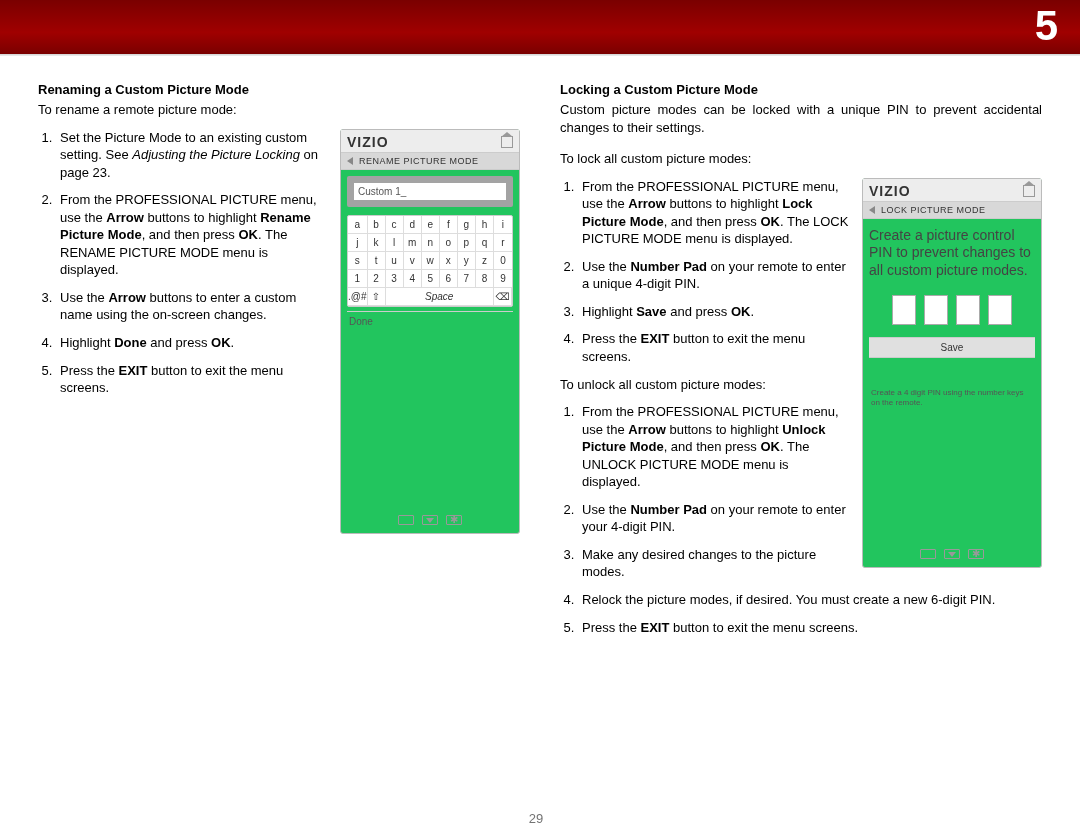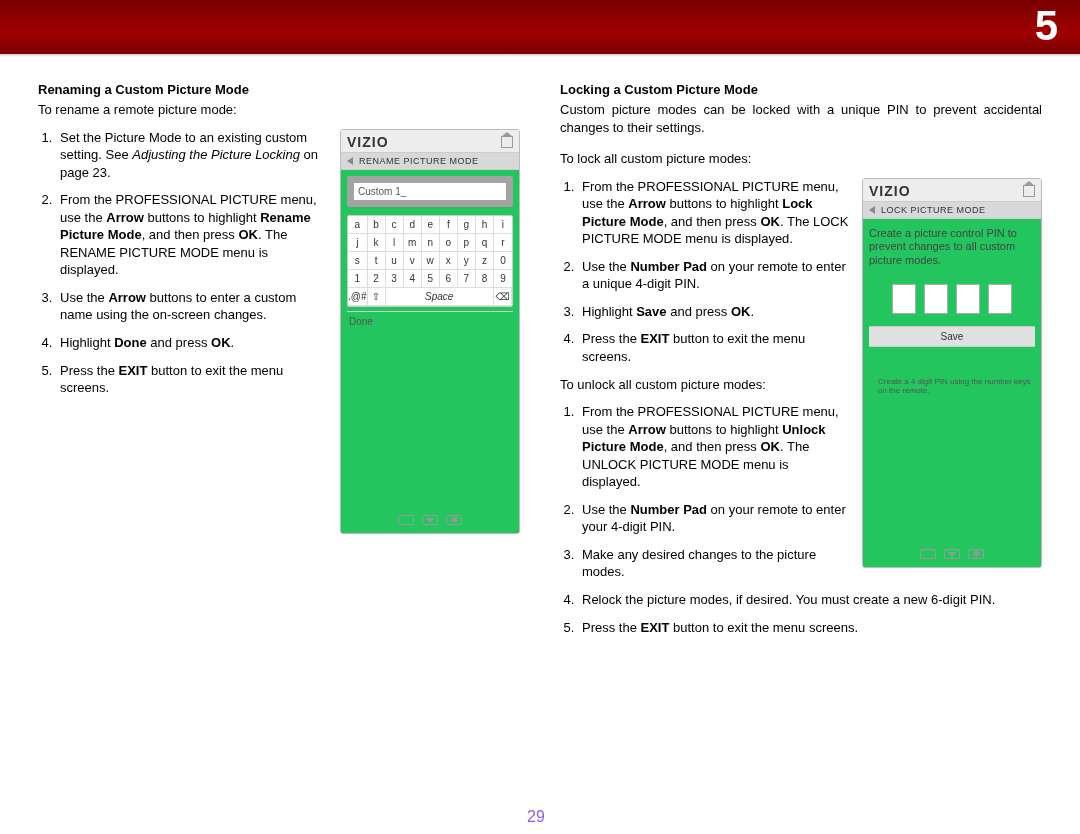--- a/index.html
+++ b/index.html
@@ -41,22 +41,22 @@
   .lead { margin-bottom: 10px; }
   ol { padding-left: 18px; margin-bottom: 10px; }
   ol li { margin-bottom: 10px; padding-left: 4px; }
   em { font-style: italic; }
   b { font-weight: bold; }
   .page-num {
     position: absolute;
     bottom: 8px;
     left: 0; right: 8px;
     text-align: center;
-    font-size: 16px;
-    color: #8b5cf6;
+    font-size: 13px;
+    color: #737373;
   }
 
   
   .panel {
     border: 1px solid #bbb;
     border-radius: 3px;
     width: 180px;
     background: #22c55e;
     font-size: 10px;
     color: #333;
@@ -99,25 +99,25 @@
   .panel-footer {
     position:absolute; bottom:8px; left:0; right:0;
     display:flex; justify-content:center; gap:8px; color:#888;
   }
   .fic { width:16px; height:10px; border:1px solid #999; border-radius:1px;}
   .fic.v { position:relative;}
   .fic.v::after{content:"";position:absolute;top:2px;left:3px;border-left:4px solid transparent;border-right:4px solid transparent;border-top:5px solid #999;}
   .fic.g { position:relative;}
   .fic.g::after{content:"✱";position:absolute;top:-2px;left:3px;font-size:10px;color:#999;}
 
-  .pin-desc { font-size:11px; line-height:1.25; padding:2px 0 10px 0; color:#444;}
+  .pin-desc { font-size:14px; line-height:1.25; padding:2px 0 10px 0; color:#444;}
   .pins { display:flex; gap:8px; justify-content:center; margin:6px 0 12px 0;}
   .pins span { width:24px; height:30px; border:1px solid #aaa; background:#fff;}
   .save-row { text-align:center; border-top:1px solid #ccc; border-bottom:1px solid #ccc; padding:4px 0; font-size:10px; background:#e0e0e0;}
-  .pin-note { font-size:8px; color:#555; padding:30px 2px 0 2px; line-height:1.2;margin-left:7px;}
+  .pin-note { font-size:8px; color:#555; padding:30px 2px 0 2px; line-height:1.2;}
 </style>
 </head>
 <body>
 
 <div class="top-band">
   <div class="chapter-no">5</div>
 </div>
 <div class="divider"></div>
 
 <div class="page">

